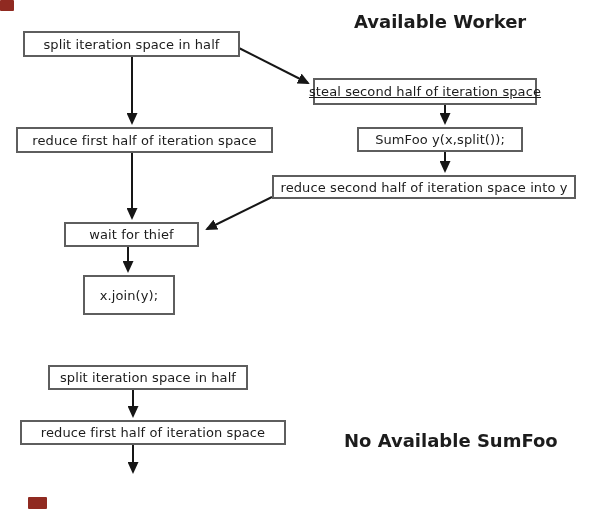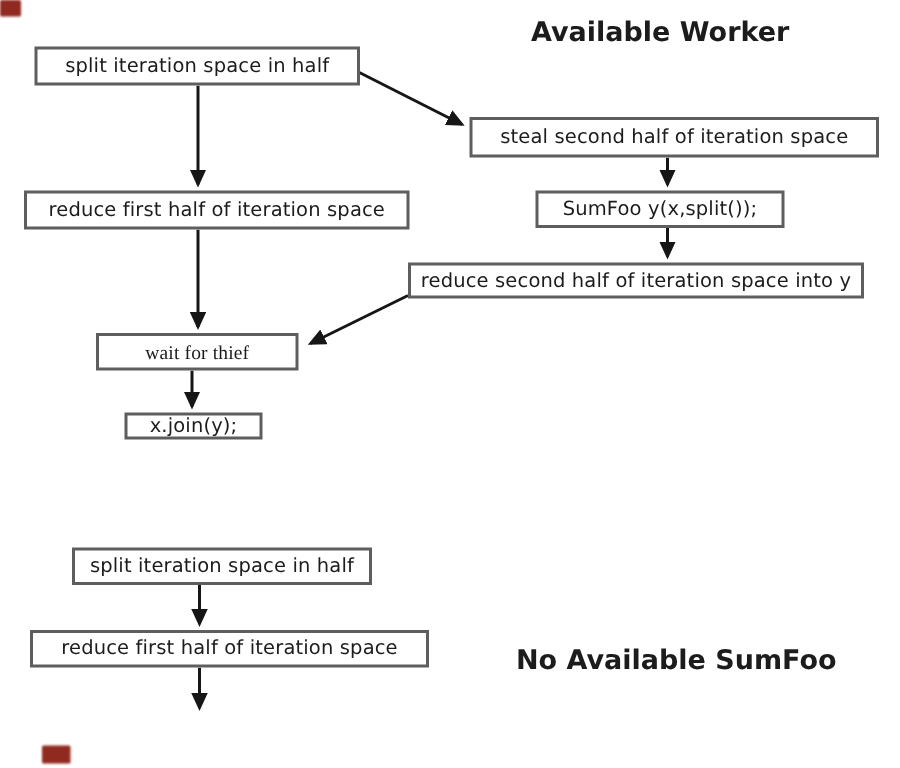--- a/index.html
+++ b/index.html
@@ -48,26 +48,26 @@
   }
   .red-mark {
     position: absolute;
     background: var(--artifact-red);
     filter: blur(0.7px);
     border-radius: 1px;
     opacity: 0.95;
   }
   
   .nA { left: 23px;  top: 31px;  width: 217px; height: 26px; }
-  .nB { left: 313px; top: 78px;  width: 273px; height: 27px; }
+  .nB { left: 313px; top: 78px;  width: 224px; height: 27px; text-decoration: underline; }
   .nC { left: 16px;  top: 127px; width: 257px; height: 26px; }
   .nD { left: 357px; top: 127px; width: 166px; height: 25px; }
   .nE { left: 272px; top: 175px; width: 304px; height: 24px; }
-  .nF { left: 64px;  top: 222px; width: 135px; height: 25px; font-family: Liberation Serif, serif; }
-  .nG { left: 83px;  top: 275px; width: 92px;  height: 18px; }
+  .nF { left: 64px;  top: 222px; width: 135px; height: 25px; }
+  .nG { left: 83px;  top: 275px; width: 92px;  height: 40px; }
   .nH { left: 48px;  top: 365px; width: 200px; height: 25px; }
   .nI { left: 20px;  top: 420px; width: 266px; height: 25px; }
   .nJ { left: 17px;  top: 476px; width: 268px; height: 26px; }
   .t1 { left: 354px; top: 11px; }
   .t2 { left: 344px; top: 430px; }
   .r1 { left: 0px;  top: 0px;   width: 14px; height: 11px; }
   .r2 { left: 28px; top: 497px; width: 19px; height: 12px; }
 </style>
 </head>
 <body>

